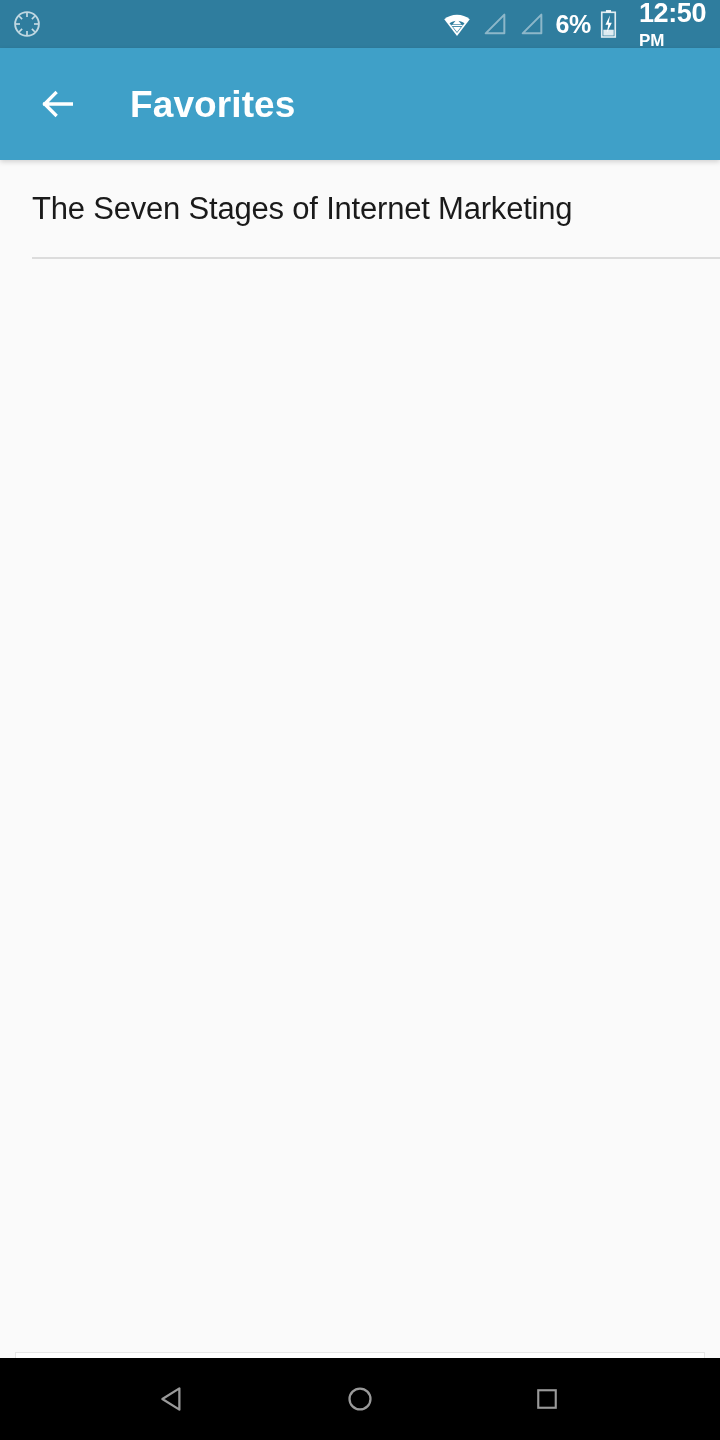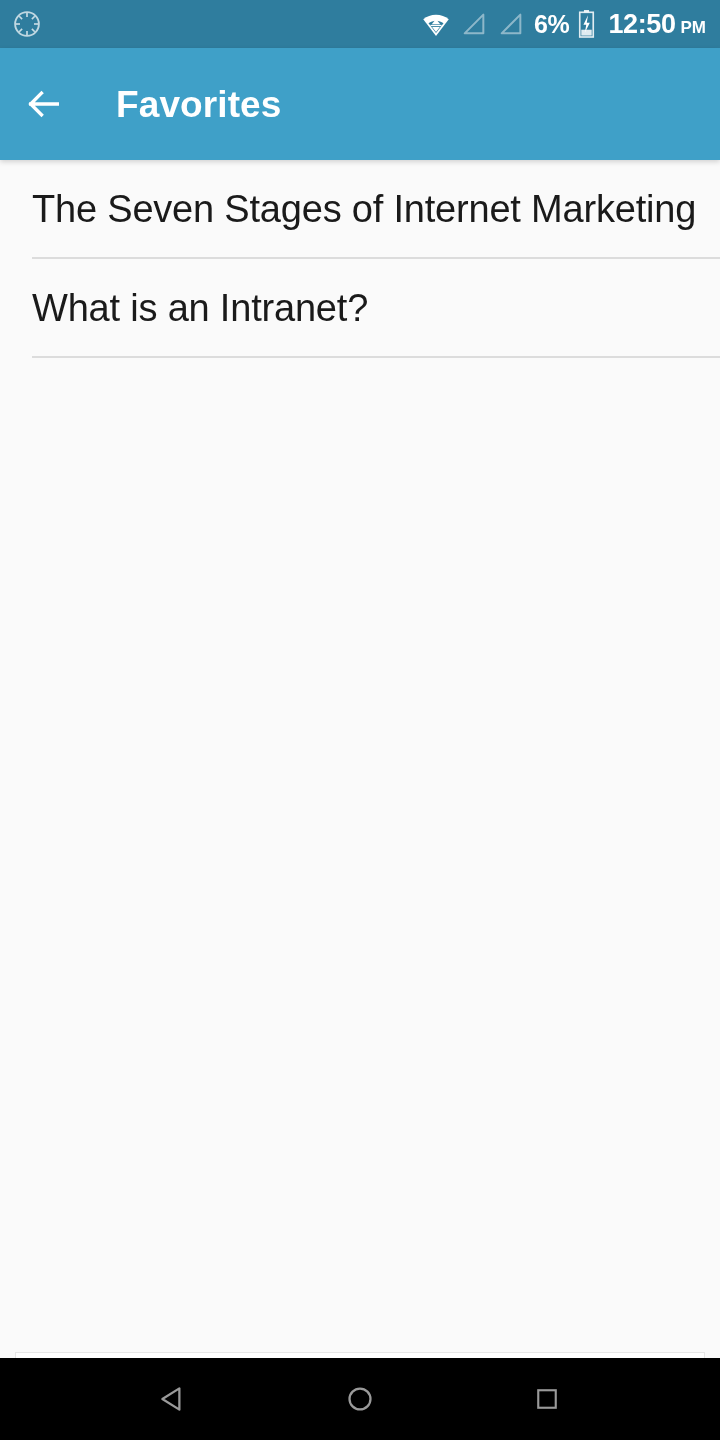--- a/index.html
+++ b/index.html
@@ -66,40 +66,41 @@
     line-height: 1;
     color: #FFFFFF;
   }
 
   .clock {
     font-size: 27px;
     font-weight: bold;
     letter-spacing: -0.4px;
     line-height: 1;
     color: #FFFFFF;
-    margin-left: 4px;
+    margin-left: 13px;
     display: flex;
     align-items: baseline;
     gap: 5px;
+    flex-direction: column;
   }
 
   .clock-ampm {
     font-size: 17px;
     font-weight: bold;
     letter-spacing: 0;
   }
 
   
   .app-bar {
     height: 112px;
     flex: 0 0 112px;
     background: #3FA0C8;
     display: flex;
     align-items: center;
-    padding-left: 16px;
+    padding-left: 30px;
     box-shadow: 0 2px 5px rgba(0,0,0,0.16);
     position: relative;
     z-index: 5;
   }
 
   .back-button {
     width: 56px;
     height: 56px;
     display: flex;
     align-items: center;
@@ -146,21 +147,21 @@
     content: "";
     position: absolute;
     left: 32px;
     right: 0;
     bottom: 0;
     height: 2px;
     background: #DCDCDC;
   }
 
   .fav-item-label {
-    font-size: 38px;
+    font-size: 31px;
     font-weight: normal;
     color: #1A1A1A;
     line-height: 1.1;
     letter-spacing: -0.2px;
     white-space: nowrap;
   }
 
   
   .ad-card {
     position: absolute;
@@ -276,23 +277,20 @@
     </div>
     <div class="app-bar-title">Favorites</div>
   </div>
 
   <div class="content">
 
     <ul class="fav-list">
       <li class="fav-item">
         <span class="fav-item-label">The Seven Stages of Internet Marketing</span>
       </li>
-      <li class="fav-item">
-        <span class="fav-item-label">What is an Intranet?</span>
-      </li>
     </ul>
 
     <div class="ad-card">
       <span></span>
     </div>
 
   </div>
 
   <div class="nav-bar">
 

